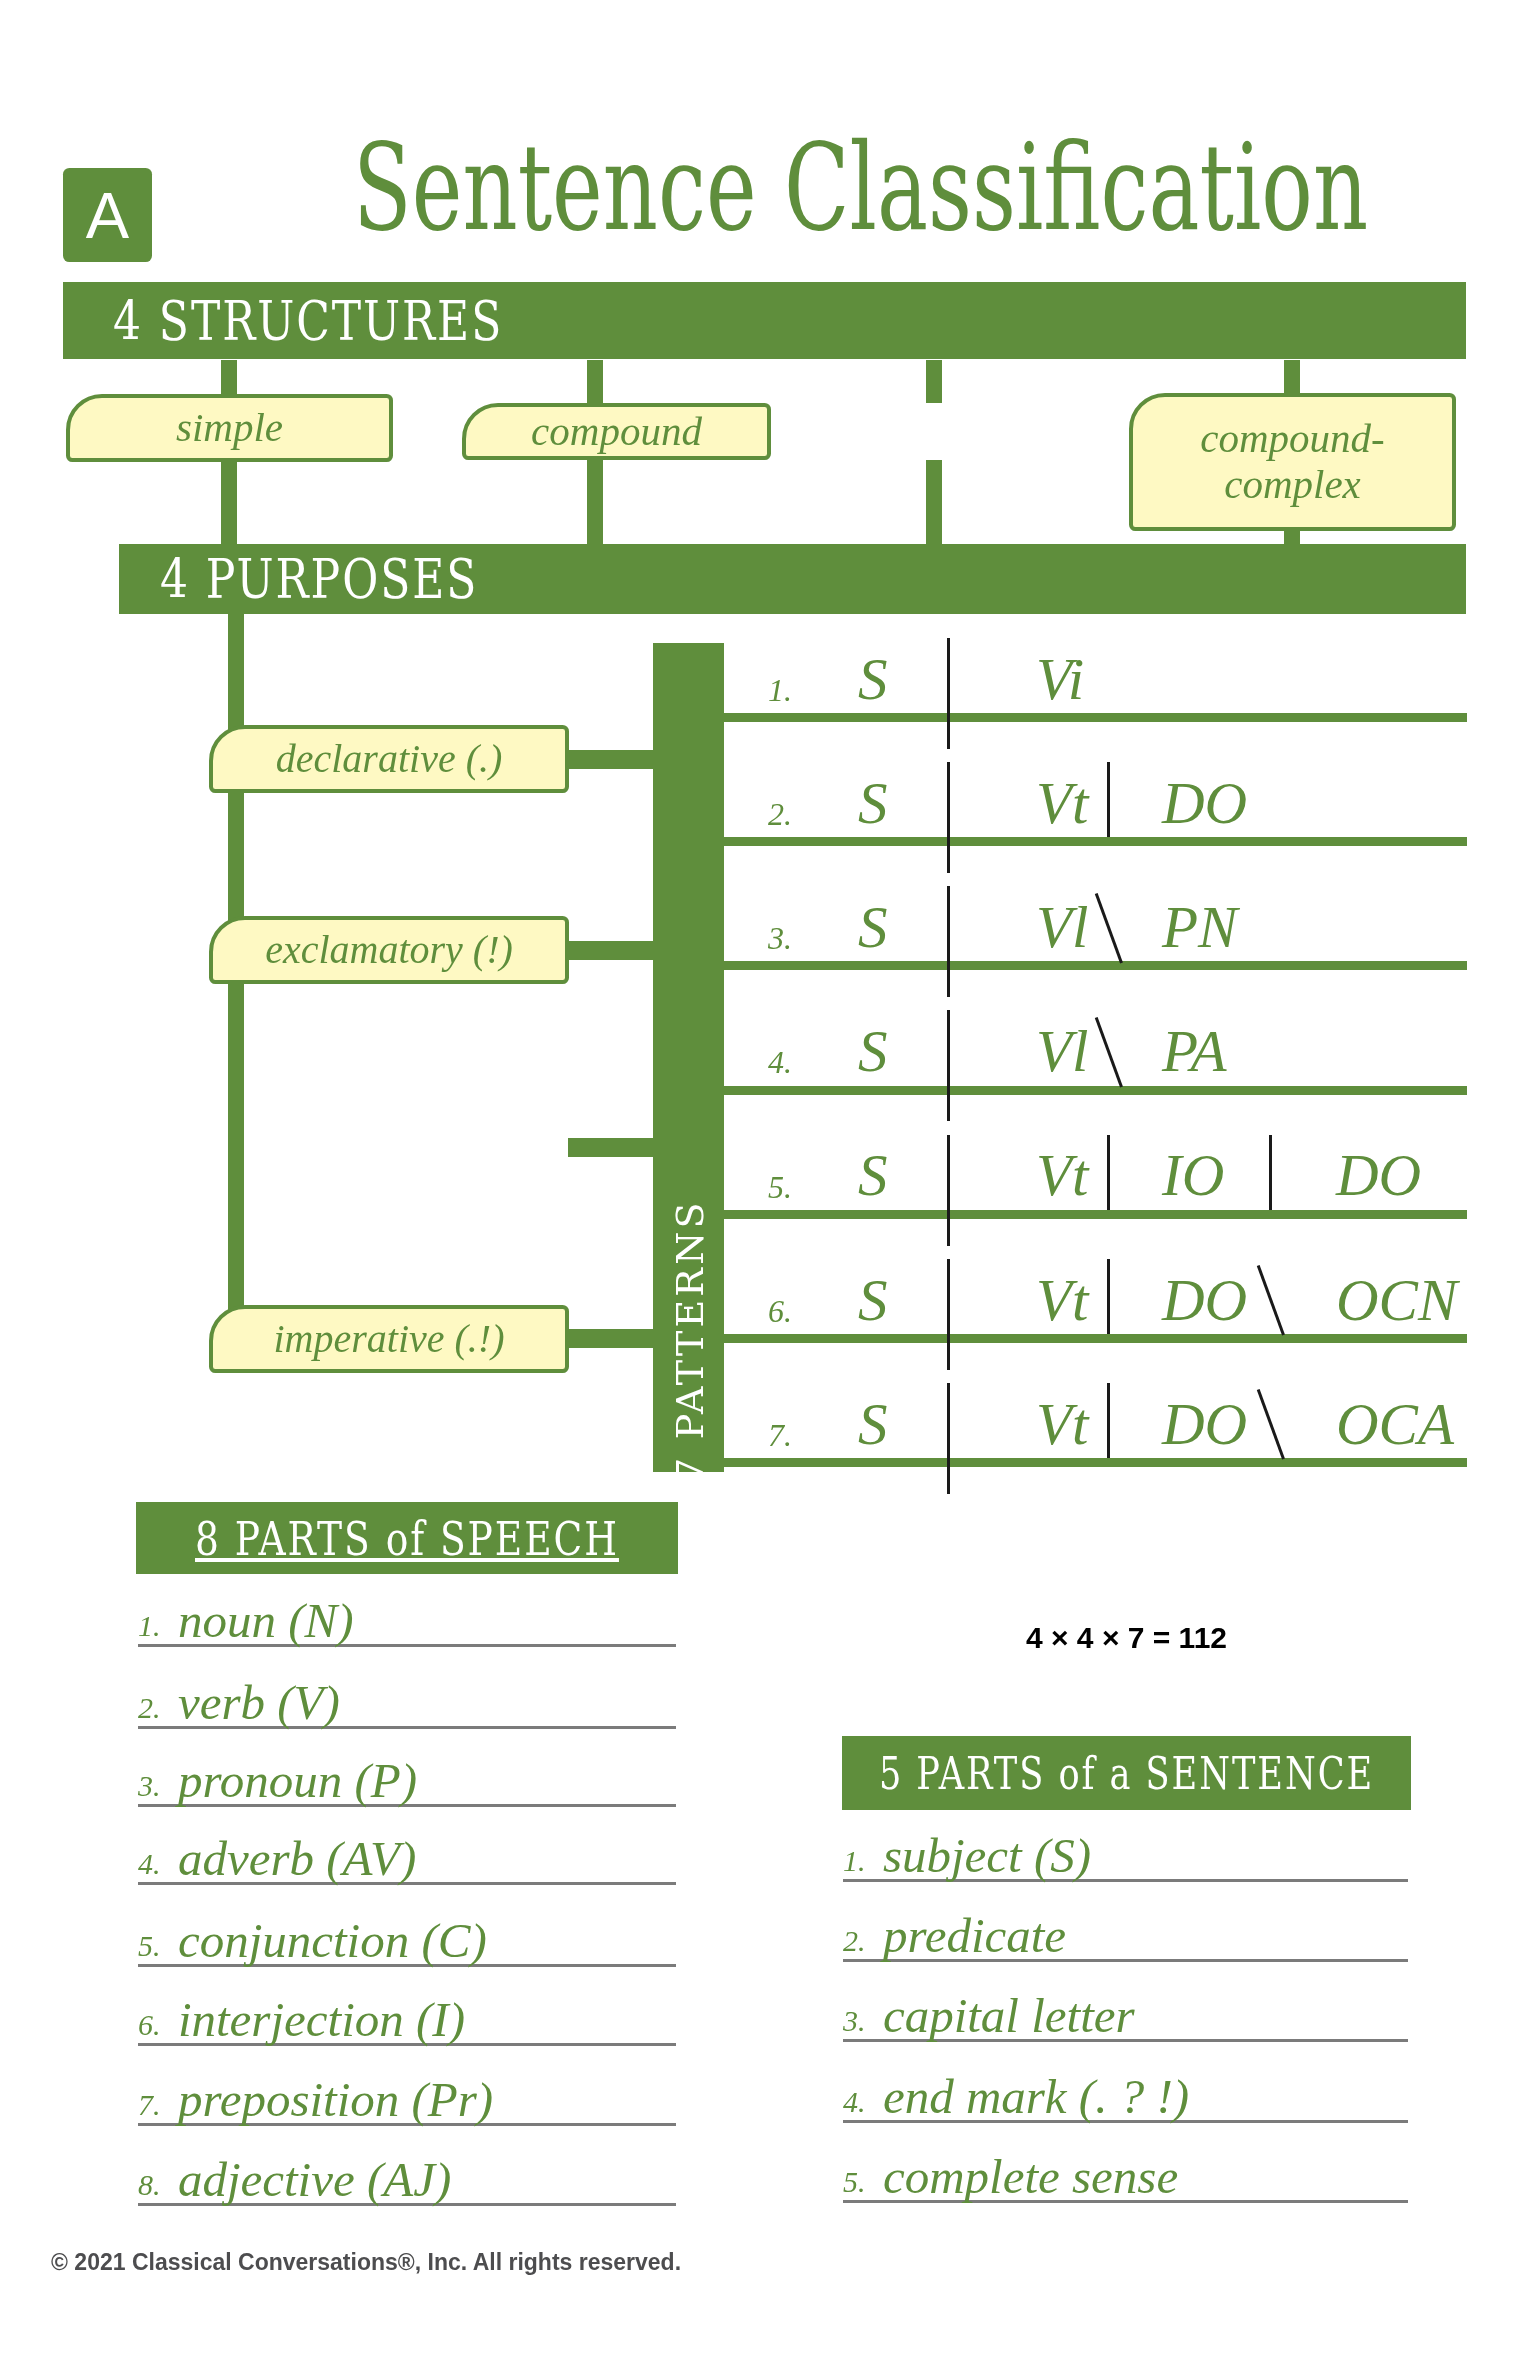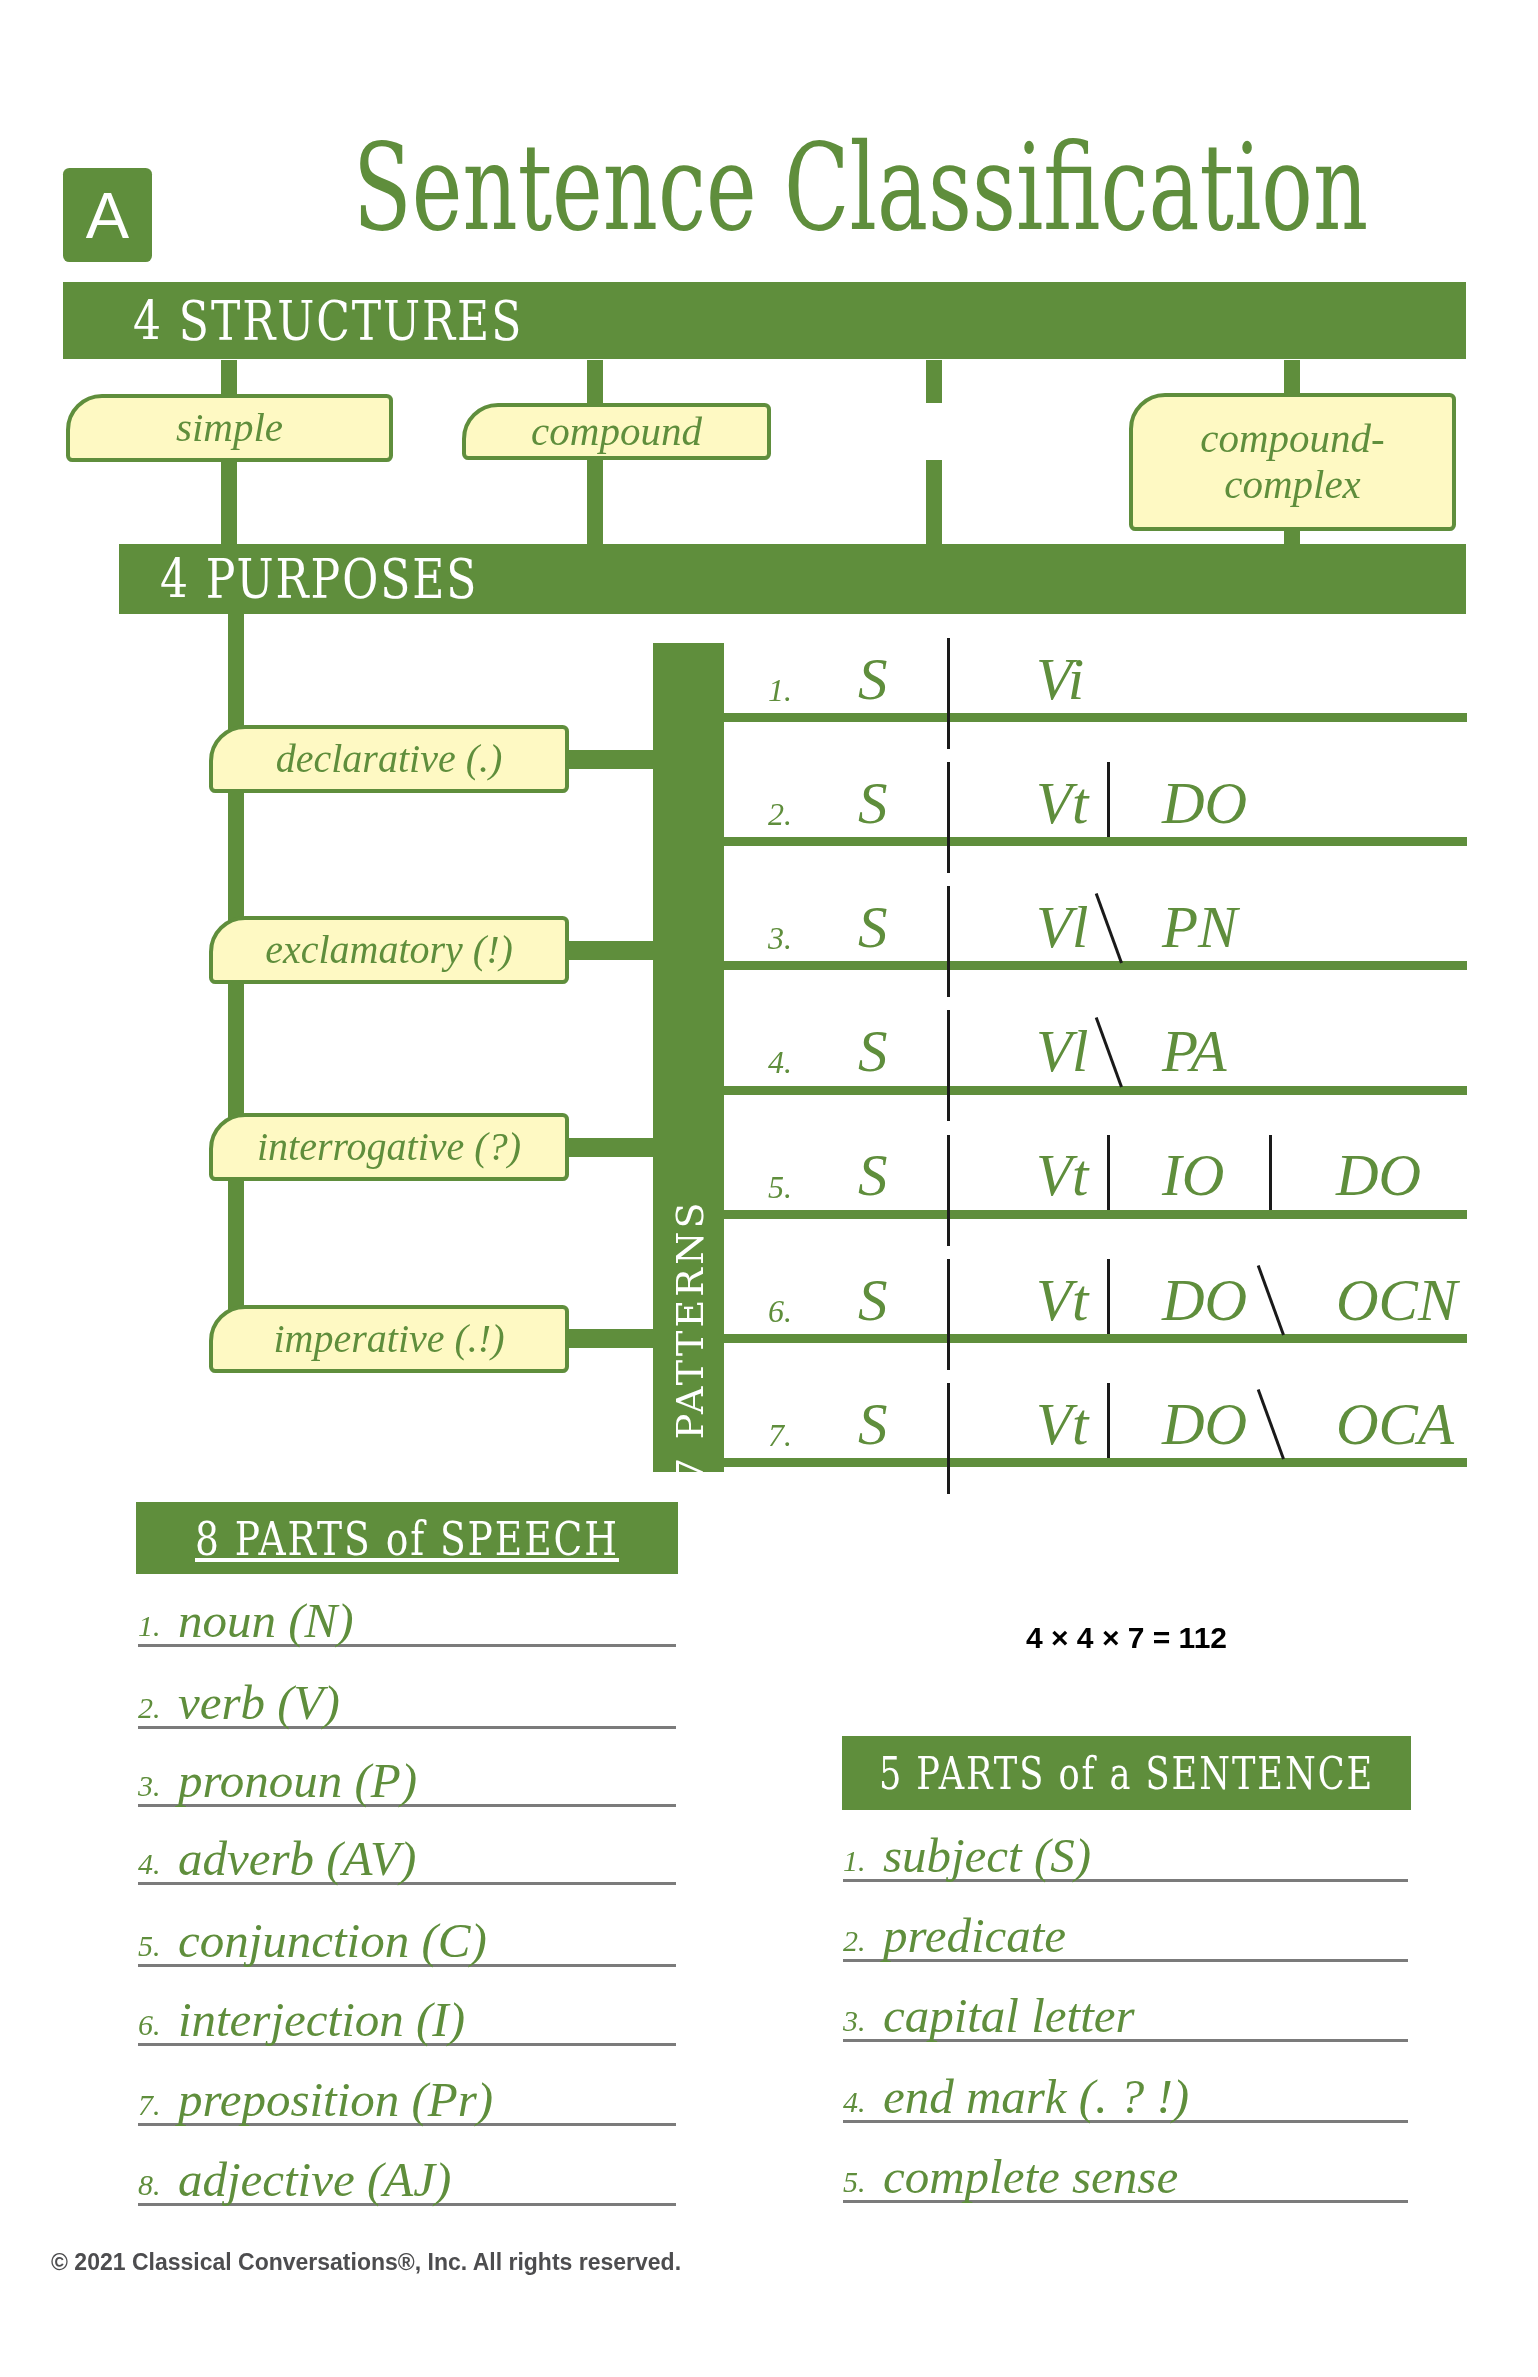--- a/index.html
+++ b/index.html
@@ -13,21 +13,21 @@
          font-family:"Liberation Sans",sans-serif;font-size:65px;}
   .title{left:176px;top:125px;width:1265px;text-align:center;color:var(--green);
          font-family:"DejaVu Serif",serif;font-size:119px;line-height:127px;
          transform:scaleX(0.72);transform-origin:center;white-space:nowrap;}
 
   
   .banner{background:var(--green);color:#fff;display:flex;align-items:center;}
   .banner-label{font-family:"DejaVu Serif",serif;transform:scaleX(0.8);transform-origin:left center;
                 letter-spacing:2.4px;white-space:nowrap;}
   .banner-label.centered{transform-origin:center;}
-  .structures-banner{left:63px;top:282px;width:1403px;height:77px;padding-left:70px;box-sizing:border-box;}
+  .structures-banner{left:63px;top:282px;width:1403px;height:77px;padding-left:50px;box-sizing:border-box;}
   .purposes-banner{left:119px;top:544px;width:1347px;height:70px;padding-left:41px;box-sizing:border-box;}
   .pos-banner{left:136px;top:1502px;width:542px;height:72px;justify-content:center;text-decoration:underline;}
   .sent-banner{left:842px;top:1736px;width:569px;height:74px;justify-content:center;}
   .structures-banner .banner-label,.purposes-banner .banner-label{font-size:55px;}
   .pos-banner .banner-label{font-size:47px;}
   .sent-banner .banner-label{font-size:44px;}
 
   
   .vline{background:var(--green);width:16px;}
   .hconn{background:var(--green);height:19px;}
@@ -105,23 +105,20 @@
   <div class="abs banner purposes-banner">
     <span class="banner-label">4 PURPOSES</span>
   </div>
   <div class="abs spine"></div>
 
   <div class="abs node pbox" style="top:725px;">
     <span>declarative (.)</span>
     </div>
   <div class="abs node pbox" style="top:916px;">
     <span>exclamatory (!)</span>
-    </div>
-  <div class="abs node pbox" style="top:1113px;">
-    <span>interrogative (?)</span>
     </div>
   <div class="abs node pbox" style="top:1305px;">
     <span>imperative (.!)</span>
     </div>
 
   <div class="abs hconn" style="left:568px;top:750px;width:85px;"></div>
   <div class="abs hconn" style="left:568px;top:941px;width:85px;"></div>
   <div class="abs hconn" style="left:568px;top:1138px;width:85px;"></div>
   <div class="abs hconn" style="left:568px;top:1329px;width:85px;"></div>
 

